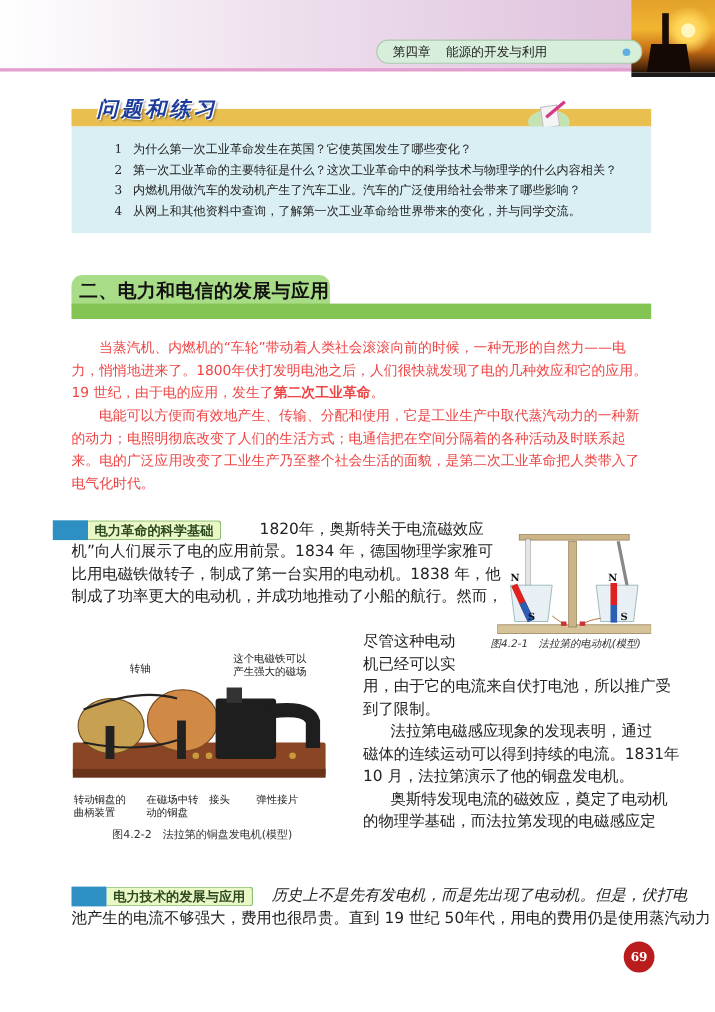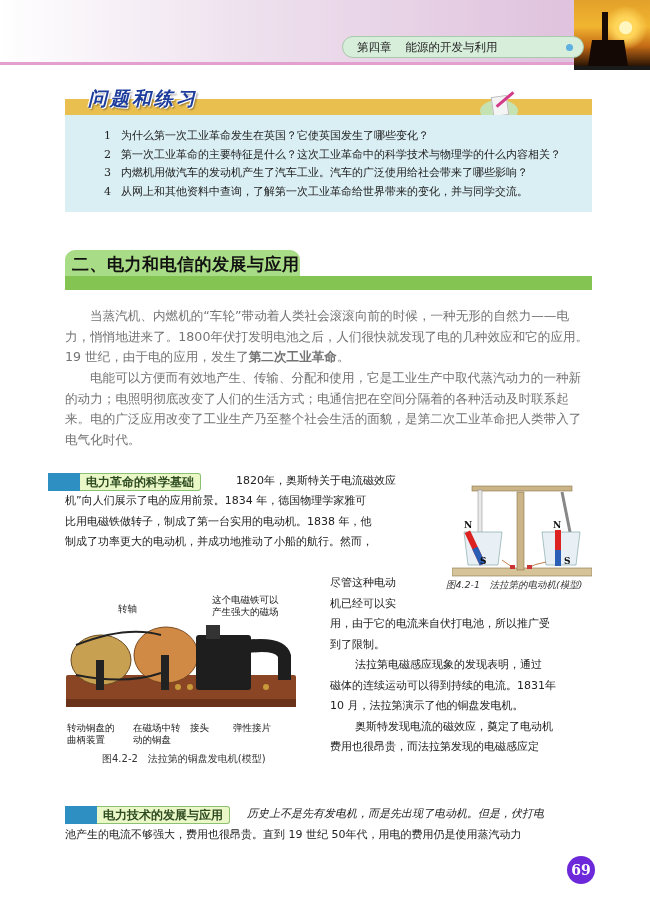--- a/index.html
+++ b/index.html
@@ -70,21 +70,21 @@
   .section-title {
     position: absolute; left: 72px; top: 253px; font-family: "DejaVu Sans", "Liberation Sans", sans-serif;
     font-weight: bold; font-size: 17px; color: #111; letter-spacing: 0.5px;
   }
   .section-bar {
     position: absolute; left: 65px; top: 276px; width: 527px; height: 14px; background: #84c453;
   }
 
   
   .para {
-    position: absolute; font-size: 12.6px; line-height: 20.5px; color: #737373; text-align: justify;
+    position: absolute; font-size: 12.6px; line-height: 20.5px; color: #ef4444; text-align: justify;
     font-family: "DejaVu Sans", "Liberation Sans", sans-serif;
   }
   .p1 { left: 65px; top: 306px; width: 527px; }
   .p2 { left: 65px; top: 368px; width: 527px; }
   .p1 .line, .p2 .line { display: block; white-space: nowrap; }
   .indent { padding-left: 25px; }
   b.bold { font-weight: bold; }
 
   
   .badge {
@@ -92,36 +92,36 @@
     font-family: "DejaVu Sans", "Liberation Sans", sans-serif;
   }
   .badge .blue { width: 32px; background: #2d8fc2; }
   .badge .label {
     background: #eaf8c8; border: 1px solid #8dbf72; border-left: none; padding: 0 6px;
     font-size: 12px; font-weight: bold; color: #2e4a20; line-height: 16px; border-radius: 0 3px 3px 0;
   }
   .b1 { left: 48px; top: 473px; font-family: Liberation Serif, serif; }
   .b2 { left: 65px; top: 806px; }
 
-  .textcol { position: absolute; font-family: "DejaVu Sans", "Liberation Sans", sans-serif; font-size: 11px; line-height: 20.5px; color:#222; }
+  .textcol { position: absolute; font-family: "DejaVu Sans", "Liberation Sans", sans-serif; font-size: 14px; line-height: 20.5px; color:#222; }
   .textcol .line { display:block; white-space: nowrap; }
 
   
   .fig1 { position: absolute; left: 452px; top: 470px; width: 140px; height: 110px; }
   .fig1-caption { position: absolute; left: 446px; top: 579px; font-size: 9.5px; color: #333; font-family: "DejaVu Sans", sans-serif; white-space: nowrap; font-style: italic; }
 
   
   .fig2 { position: absolute; left: 66px; top: 615px; width: 250px; height: 100px; }
   .fig2-caption { position: absolute; left: 102px; top: 752px; font-size: 10px; color: #333; font-family: "DejaVu Sans", sans-serif; white-space: nowrap; }
   .fig2-label { position: absolute; font-size: 9.5px; color: #222; font-family: "DejaVu Sans", sans-serif; line-height: 12px; white-space: nowrap; }
 
   
   .page-num {
     position: absolute; left: 567px; top: 856px; width: 28px; height: 28px; border-radius: 50%;
-    background: #6d28d9; color: #fff; font-weight: bold; font-size: 14px; display: flex; align-items: center; justify-content: center;
+    background: #b91c1c; color: #fff; font-weight: bold; font-size: 11px; display: flex; align-items: center; justify-content: center;
     font-family: "DejaVu Serif", serif;
   }
 </style>
 </head>
 <body>
 
 <div class="page-header"></div>
 <div class="header-stripe"></div>
 <div class="header-photo">
   <div class="rig-tower"></div>
@@ -193,21 +193,21 @@
   <span class="line">尽管这种电动</span>
   <span class="line">机已经可以实</span>
 </div>
 <div class="textcol" style="left:330px; top:614px;">
   <span class="line">用，由于它的电流来自伏打电池，所以推广受</span>
   <span class="line">到了限制。</span>
   <span class="line" style="padding-left:25px;">法拉第电磁感应现象的发现表明，通过</span>
   <span class="line">磁体的连续运动可以得到持续的电流。1831年</span>
   <span class="line">10 月，法拉第演示了他的铜盘发电机。</span>
   <span class="line" style="padding-left:25px;">奥斯特发现电流的磁效应，奠定了电动机</span>
-  <span class="line">费用也很昂贵，而法拉第发现的电磁感应定</span>
+  <span class="line">的物理学基础，而法拉第发现的电磁感应定</span>
 </div>
 
 <svg class="fig1" viewBox="0 0 140 110">
   <rect x="0" y="98" width="140" height="8" fill="#d6c39a" stroke="#8a7448" stroke-width="0.6"></rect>
   <rect x="65" y="22" width="7" height="78" fill="#cbb488" stroke="#8a7448" stroke-width="0.6"></rect>
   <rect x="20" y="16" width="100" height="5" fill="#cbb488" stroke="#8a7448" stroke-width="0.6"></rect>
   <rect x="26" y="20" width="4" height="48" fill="#e8e8e8" stroke="#888" stroke-width="0.5"></rect>
   <line x1="110" y1="22" x2="120" y2="72" stroke="#888" stroke-width="3"></line>
   <path d="M12 62 L50 62 L46 95 L16 95 Z" fill="#e8f0f6" stroke="#8aa" stroke-width="0.7"></path>
   <path d="M90 62 L128 62 L124 95 L94 95 Z" fill="#e8f0f6" stroke="#8aa" stroke-width="0.7"></path>

